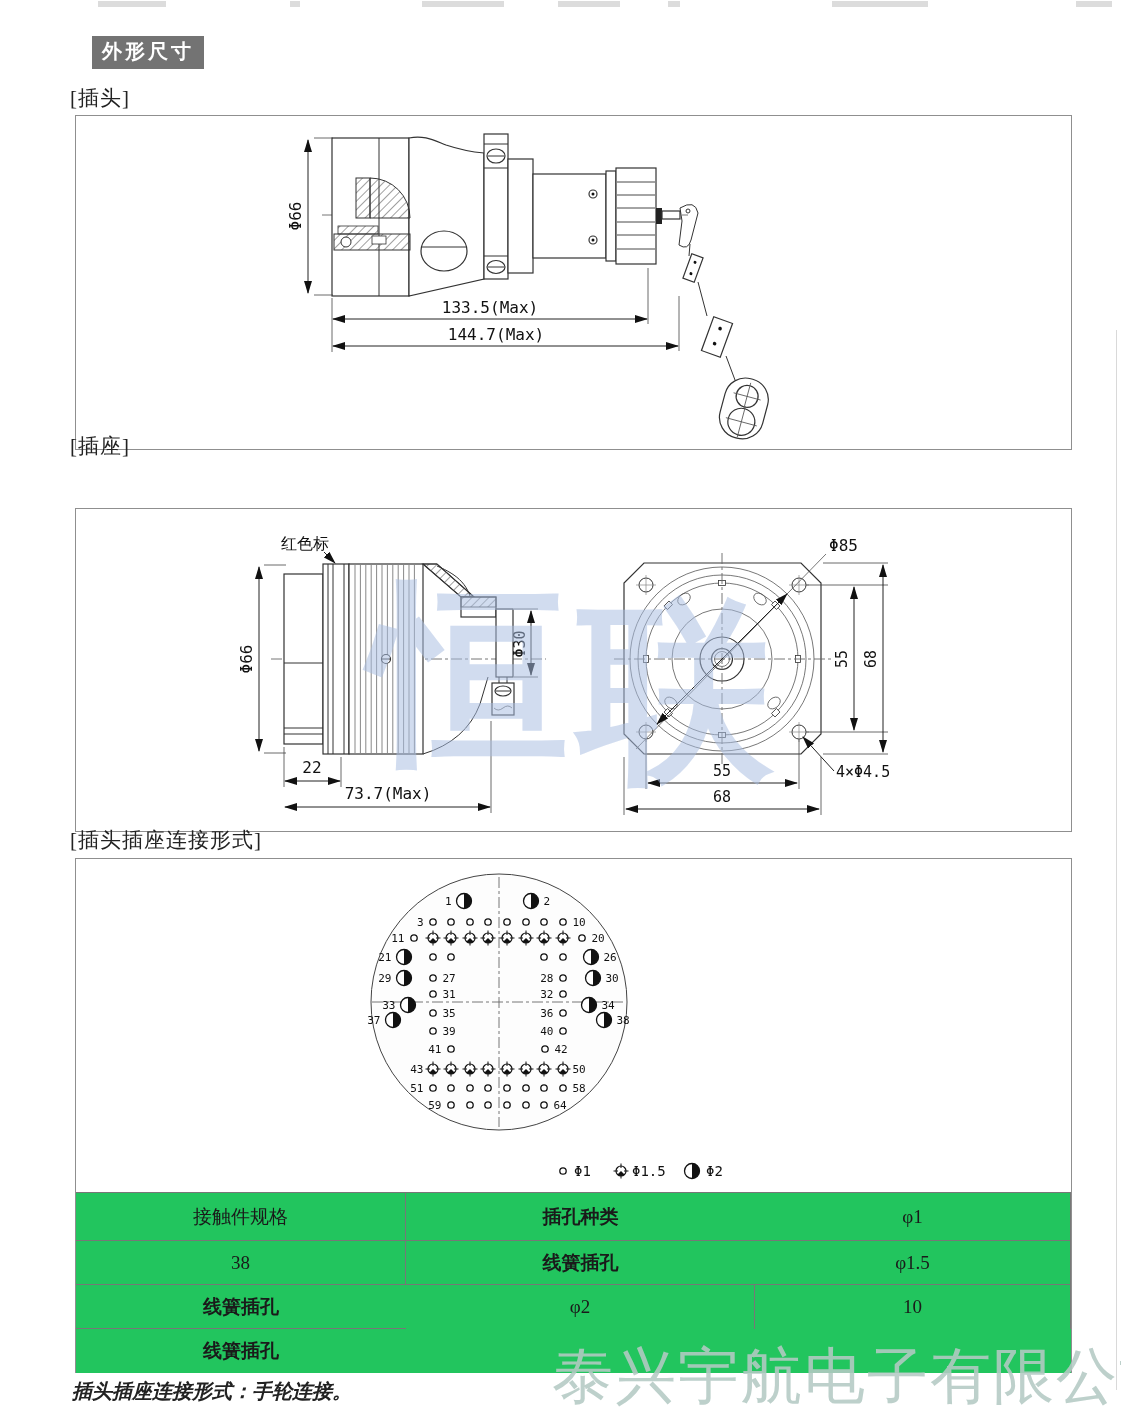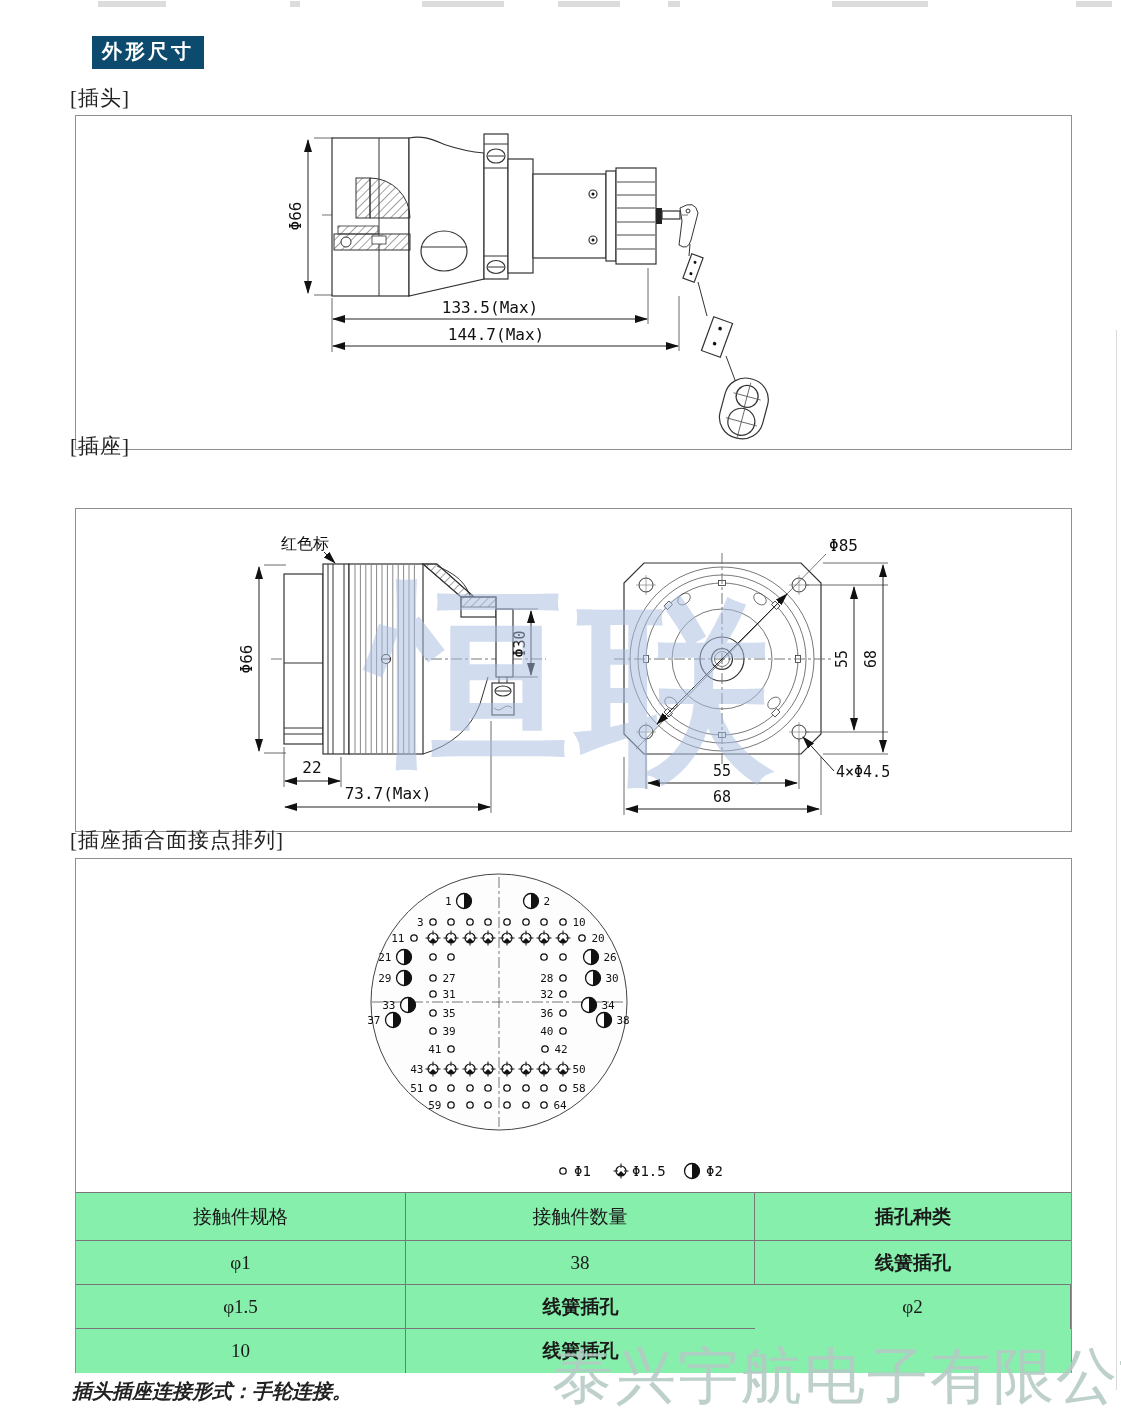--- a/index.html
+++ b/index.html
@@ -1,19 +1,19 @@
 <!DOCTYPE html>
 <html><head>
 <meta charset="utf-8">
 <style>
   html,body{margin:0;padding:0;background:#fff;}
   #page{position:relative;width:1121px;height:1424px;background:#ffffff;overflow:hidden;
         font-family:"Liberation Serif",serif;color:#1a1a1a;}
   .frag{position:absolute;top:1px;height:6px;background:#8a8a8a;opacity:.30;}
-  #badge{position:absolute;left:92px;top:36px;background:#0c4a6e;color:#fff;
+  #badge{position:absolute;left:92px;top:36px;background:#737373;color:#fff;
          font-family:"Liberation Sans",sans-serif;font-weight:bold;font-size:20px;
          padding:2px 10px 4px 10px;letter-spacing:3px;}
   .bracket-label{position:absolute;left:70px;font-size:21px;color:#222;letter-spacing:1px;text-align:center;}
   #lbl-plug{top:84px;}
   #lbl-socket{top:432px;}
   #lbl-contacts{top:826px;}
   .box{position:absolute;left:75px;width:995px;border:1px solid #8f8f8f;background:#fff;}
   #box-plug{top:115px;height:333px;}
   #box-socket{top:508px;height:322px;}
   #box-contacts{top:858px;height:513px;}
@@ -24,21 +24,21 @@
   .cl{stroke:#666;stroke-width:.9;fill:none;stroke-dasharray:11 3 3 3;}
   .dimln{stroke:#222;stroke-width:1;fill:none;}
   .ext{stroke:#444;stroke-width:.8;fill:none;}
   .dim{font-family:"DejaVu Sans Mono",monospace;font-size:16px;fill:#111;}
   .dims{font-family:"DejaVu Sans Mono",monospace;font-size:15px;fill:#111;}
   .cjk{font-family:"Liberation Serif",serif;font-size:16px;fill:#111;}
   .pinlbl{font-family:"DejaVu Sans Mono",monospace;font-size:11px;fill:#111;}
   .leglbl{font-family:"DejaVu Sans Mono",monospace;font-size:14px;fill:#111;}
   #ctable{position:absolute;left:0;top:333px;width:995px;height:180px;border-top:1px solid #777;
           display:grid;grid-template-columns:330px 349px 316px;grid-template-rows:48px 44px 44px 44px;
-          font-size:19px;background:#86efac;}
+          font-size:19px;background:#22c55e;}
   .tc{display:flex;align-items:center;justify-content:center;
       border-right:1px solid #777;border-bottom:1px solid #777;}
   .tc.last-col{border-right:none;font-weight:bold;}
   .tc.last-row{border-bottom:none;}
   #footer-note{position:absolute;left:72px;top:1378px;font-size:20px;font-weight:bold;color:#222;font-style:italic;}
   #wm-center{position:absolute;left:372px;top:572px;z-index:6;pointer-events:none;
              font-family:"Liberation Serif",serif;font-weight:bold;font-size:196px;line-height:1.05;
              color:#a9bee2;opacity:.52;white-space:nowrap;}
   #wm-center .c2{position:relative;top:18px;left:10px;}
   #wm-bottom{position:absolute;left:552px;top:1336px;z-index:6;pointer-events:none;
@@ -296,21 +296,21 @@
       <line class="dimln" x1="572" y1="274" x2="721" y2="274" marker-start="url(#arB)" marker-end="url(#arB)"></line>
       <text class="dims" x="646" y="267" text-anchor="middle">55</text>
       <line class="dimln" x1="550" y1="300" x2="743" y2="300" marker-start="url(#arB)" marker-end="url(#arB)"></line>
       <text class="dims" x="646" y="293" text-anchor="middle">68</text>
 
       <line class="dimln" x1="758" y1="262" x2="727" y2="228" marker-end="url(#arB)"></line>
       <text class="dims" x="760" y="268">4×Φ4.5</text>
     </svg>
   </div>
 
-  <div id="lbl-contacts" class="bracket-label">[插座插合面接点排列]</div>
+  <div id="lbl-contacts" class="bracket-label">[插头插座连接形式]</div>
 
   <div id="box-contacts" class="box">
     <svg id="pin-svg" width="995" height="333" viewBox="0 0 995 333">
       <circle cx="423" cy="143" r="128" fill="#fdfdfd" stroke="#444" stroke-width="1"></circle>
       <line class="cl" x1="423" y1="18" x2="423" y2="268"></line>
       <line class="cl" x1="296" y1="143" x2="550" y2="143"></line>
       <g id="pin-group">
           <g>
             <circle cx="388" cy="42" r="7.5" fill="#fff" stroke="#111" stroke-width="1.3"></circle>
             <path d="M388,34.5 A7.5,7.5 0 0 1 388,49.5 Z" fill="#111"></path>
@@ -641,21 +641,20 @@
           <g>
             <circle cx="616" cy="312" r="7.5" fill="#fff" stroke="#111" stroke-width="1.3"></circle>
             <path d="M616,304.5 A7.5,7.5 0 0 1 616,319.5 Z" fill="#111"></path>
             <text x="630" y="317" class="leglbl">Φ2</text>
           </g>
         </g>
     </svg>
 
     <div id="ctable">
       <div class="tc">接触件规格</div>
-      <div class="tc">接触件数量</div>
       <div class="tc last-col">插孔种类</div>
       <div class="tc">φ1</div>
       <div class="tc">38</div>
       <div class="tc last-col">线簧插孔</div>
       <div class="tc">φ1.5</div>
       <div class="tc last-col">线簧插孔</div>
       <div class="tc last-row">φ2</div>
       <div class="tc last-row">10</div>
       <div class="tc last-col last-row">线簧插孔</div>
     </div>

